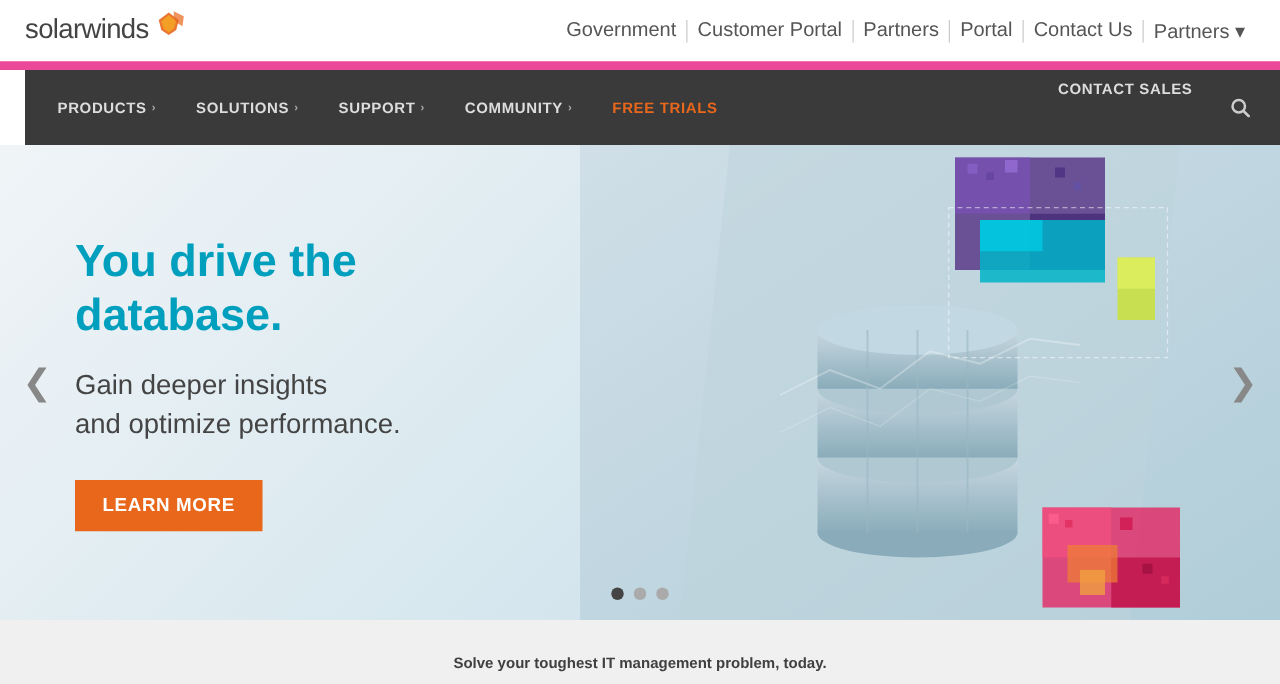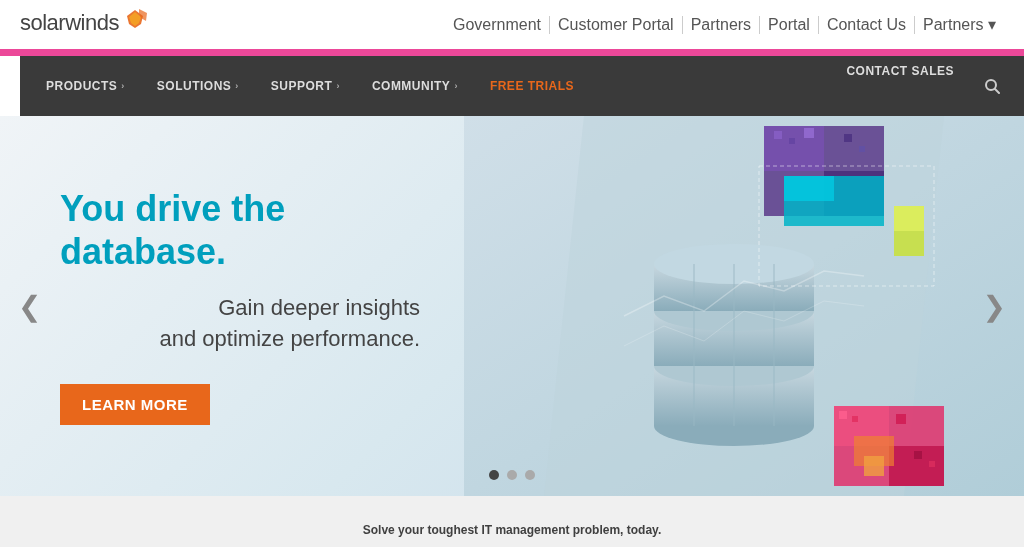--- a/index.html
+++ b/index.html
@@ -117,21 +117,20 @@
       color: #009fbd;
       line-height: 1.2;
       margin-bottom: 20px;
     }
     .hero-subtitle {
       font-size: 22px;
       color: #444;
       font-weight: 400;
       line-height: 1.4;
       margin-bottom: 30px;
-      text-align: right;
     }
     .learn-more-btn {
       background: #e8671b;
       color: #fff;
       border: none;
       padding: 12px 22px;
       font-size: 15px;
       font-weight: bold;
       text-transform: uppercase;
       cursor: pointer;

